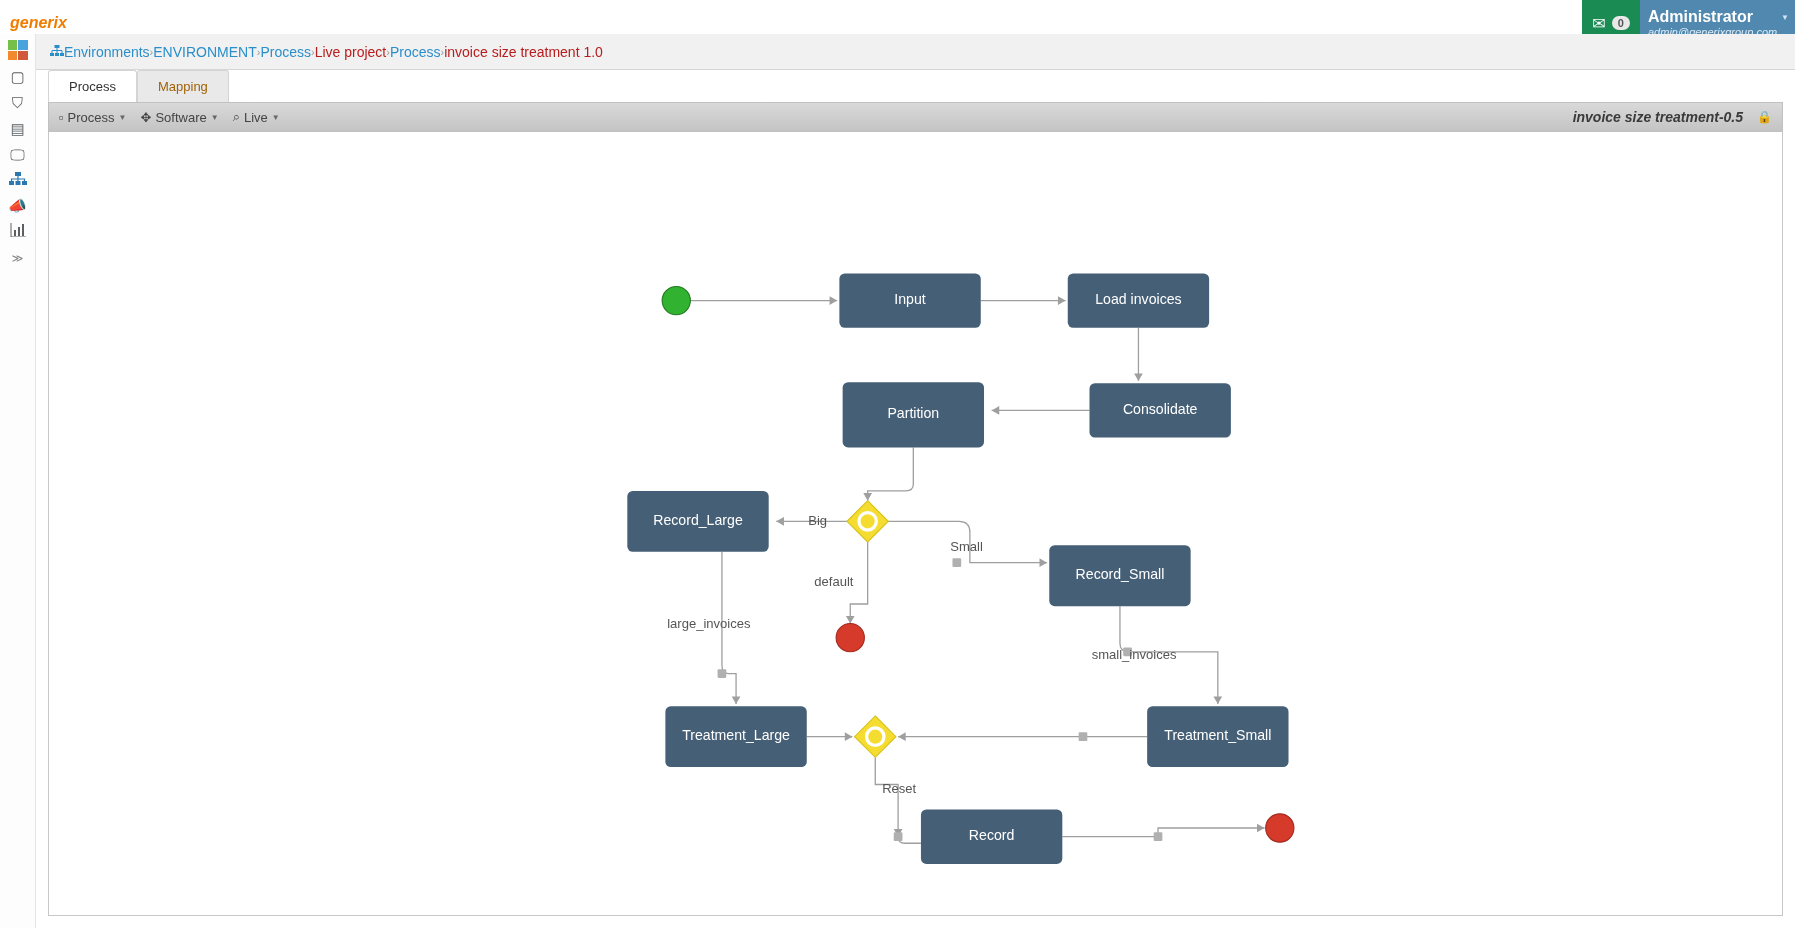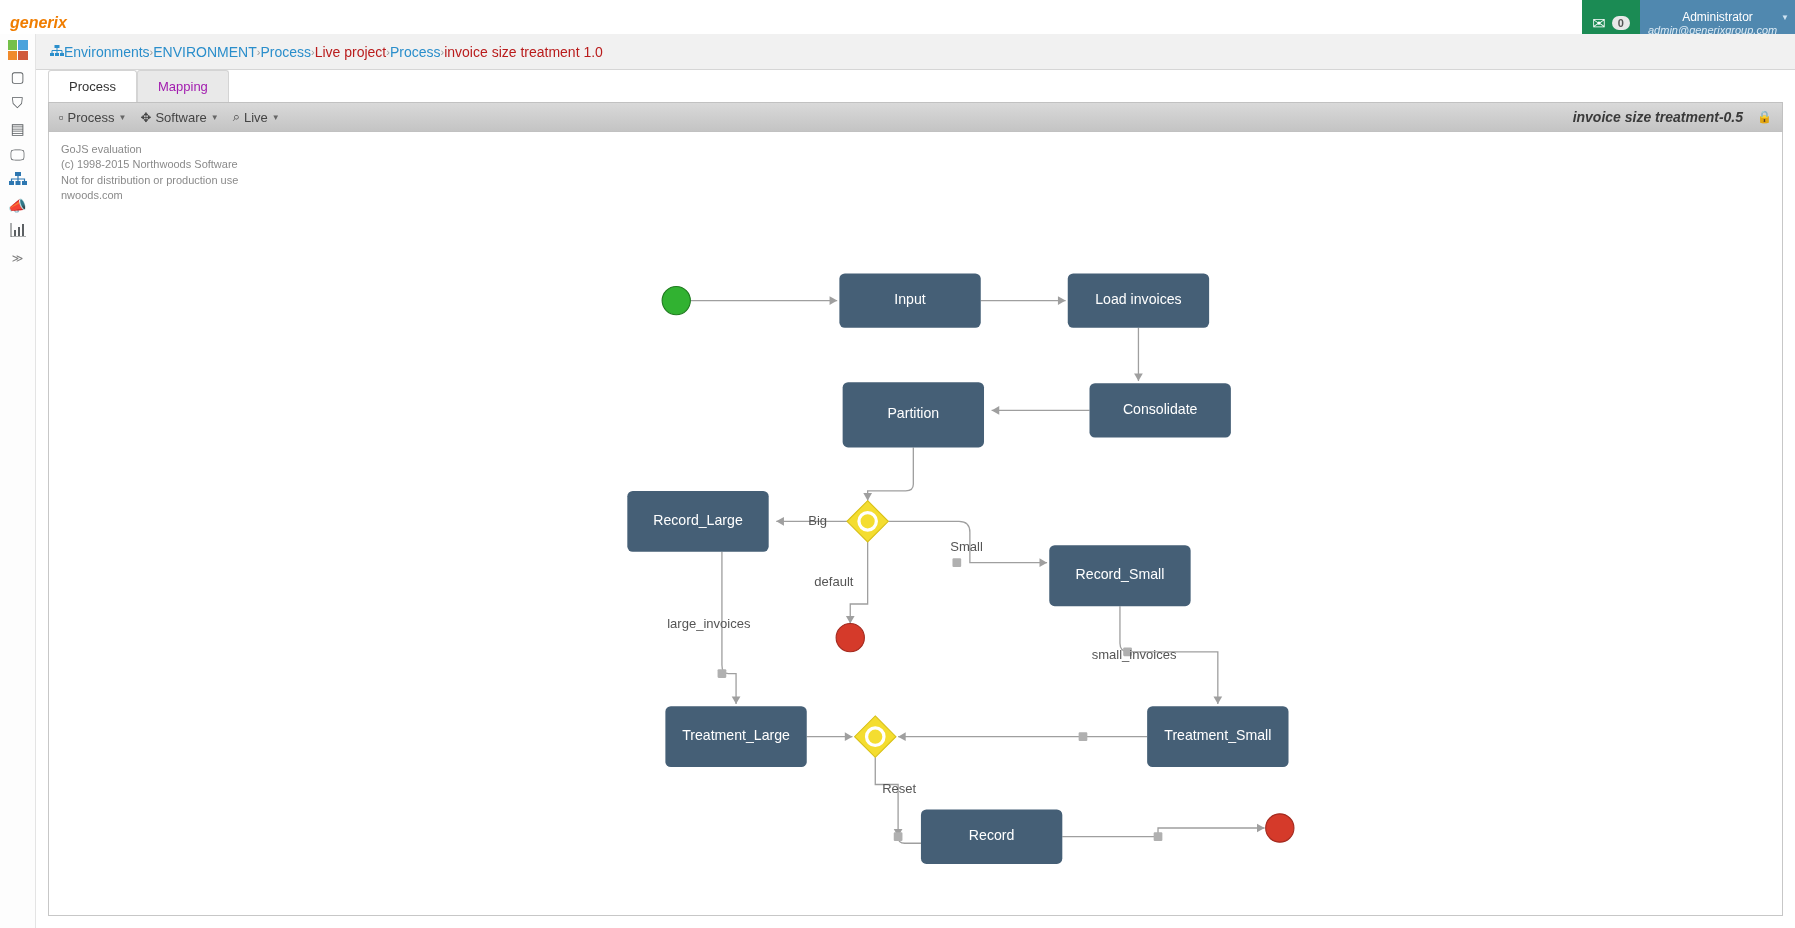--- a/index.html
+++ b/index.html
@@ -12,21 +12,21 @@
   *{box-sizing:border-box;}
 
   
   .topbar{height:47px;display:flex;align-items:stretch;border-bottom:1px solid #d3d3d3;background:#fff;}
   .logo{display:flex;align-items:center;padding:0 10px;font-style:italic;font-weight:600;color:#f07d00;}
   .logo-sub{font-size:9px;color:#8a8a8a;font-style:italic;margin-left:14px;align-self:flex-end;margin-bottom:4px;}
   .top-spacer{flex:1;}
   .mail{width:58px;background:#1b8b54;color:#fff;display:flex;align-items:center;justify-content:center;gap:6px;}
   .badge{background:#e8e8e8;color:#555;border-radius:9px;font-size:11px;padding:1px 6px;font-weight:600;}
   .user{width:155px;background:#5088af;color:#fff;display:flex;flex-direction:column;justify-content:center;padding:0 8px;position:relative;}
-  .user .t{font-size:12px;font-weight:400;text-align:center;}
+  .user .t{font-size:16px;font-weight:700;}
   .user .s{font-size:11px;color:#dcebf5;font-style:italic;}
   .user .caret{position:absolute;right:6px;top:13px;font-size:8px;color:#cfe3f2;}
 
   
   .shell{position:absolute;inset:34px 0 0 0;display:flex;}
   .rail{width:36px;background:#fdfdfd;border-right:1px solid #e4e4e4;display:flex;flex-direction:column;align-items:center;padding-top:6px;gap:8px;color:#4b4f52;}
   .rail .quad{width:20px;height:20px;display:grid;grid-template-columns:1fr 1fr;grid-template-rows:1fr 1fr;gap:1px;}
   .rail .quad div:nth-child(1){background:#74c049;} .rail .quad div:nth-child(2){background:#4ba3dc;}
   .rail .quad div:nth-child(3){background:#f08a2c;} .rail .quad div:nth-child(4){background:#d05a3b;}
   .rail .ic{font-size:15px;color:#5c6063;cursor:pointer;}
@@ -36,21 +36,21 @@
   
   .main{flex:1;display:flex;flex-direction:column;min-width:0;}
   .crumbs{height:36px;background:#f1f1f1;border-bottom:1px solid #d6d6d6;display:flex;align-items:center;padding:0 14px;font-size:14px;gap:0;}
   .crumbs .tree-ic{color:#2a8ecb;font-size:14px;}
   .crumbs a{color:var(--link);text-decoration:none;}
   .crumbs .sep{color:#9a9a9a;font-size:11px;}
   .crumbs .cur{color:#b91c1c;}
 
   .workspace{flex:1;padding:0 12px 12px;display:flex;flex-direction:column;min-height:0;}
   .tabs{display:flex;gap:0;margin-top:0;}
-  .tab{padding:8px 20px;font-size:13px;border:1px solid #d4d4d4;border-bottom:none;border-radius:3px 3px 0 0;background:#e9e9e9;color:#a21caf;cursor:pointer;}
+  .tab{padding:8px 20px;font-size:13px;border:1px solid #d4d4d4;border-bottom:none;border-radius:3px 3px 0 0;background:#e9e9e9;color:#a16207;cursor:pointer;}
   .tab.active{background:#fff;color:#333;}
 
   .toolbar{height:30px;background:#cfcfcf;background:linear-gradient(#d9d9d9,#c4c4c4);border:1px solid #c1c1c1;display:flex;align-items:center;padding:0 10px;gap:14px;font-size:13px;color:#444;}
   .toolbar .itm{display:flex;align-items:center;gap:4px;cursor:pointer;}
   .toolbar .itm .cd{font-size:8px;color:#666;}
   .toolbar .spacer{flex:1;}
   .toolbar .title{font-weight:600;font-style:italic;color:#3a3a3a;font-size:14px;}
 
   .canvas-wrap{flex:1;border:1px solid #c7c7c7;border-top:none;background:#fff;position:relative;overflow:hidden;}
 
@@ -171,26 +171,20 @@
             <span>⌕</span>
             <span>Live</span>
             <span class="cd">▼</span>
           </span>
         <span class="spacer"></span>
         <span class="title">invoice size treatment-0.5</span>
         <span style="font-size:12px;color:#555;">🔒</span>
       </div>
 
       <div class="canvas-wrap">
-        <div class="wm">
-          <div>GoJS evaluation</div>
-          <div>(c) 1998-2015 Northwoods Software</div>
-          <div>Not for distribution or production use</div>
-          <div>nwoods.com</div>
-        </div>
         <svg class="diagram" id="diagram-svg" viewBox="0 0 1460 720">
             <path d="M523 155 H658" class="edge"></path>
             <polygon points="658,155 651,151 651,159" class="arrow"></polygon>
             <path d="M790 155 H868" class="edge"></path>
             <polygon points="868,155 861,151 861,159" class="arrow"></polygon>
             <path d="M935 180 V229" class="edge"></path>
             <polygon points="935,229 931,222 939,222" class="arrow"></polygon>
             <path d="M890 256 H800" class="edge"></path>
             <polygon points="800,256 807,252 807,260" class="arrow"></polygon>
             <path d="M728 290 V324 Q728 330 721 330 H686 V339" class="edge"></path>

